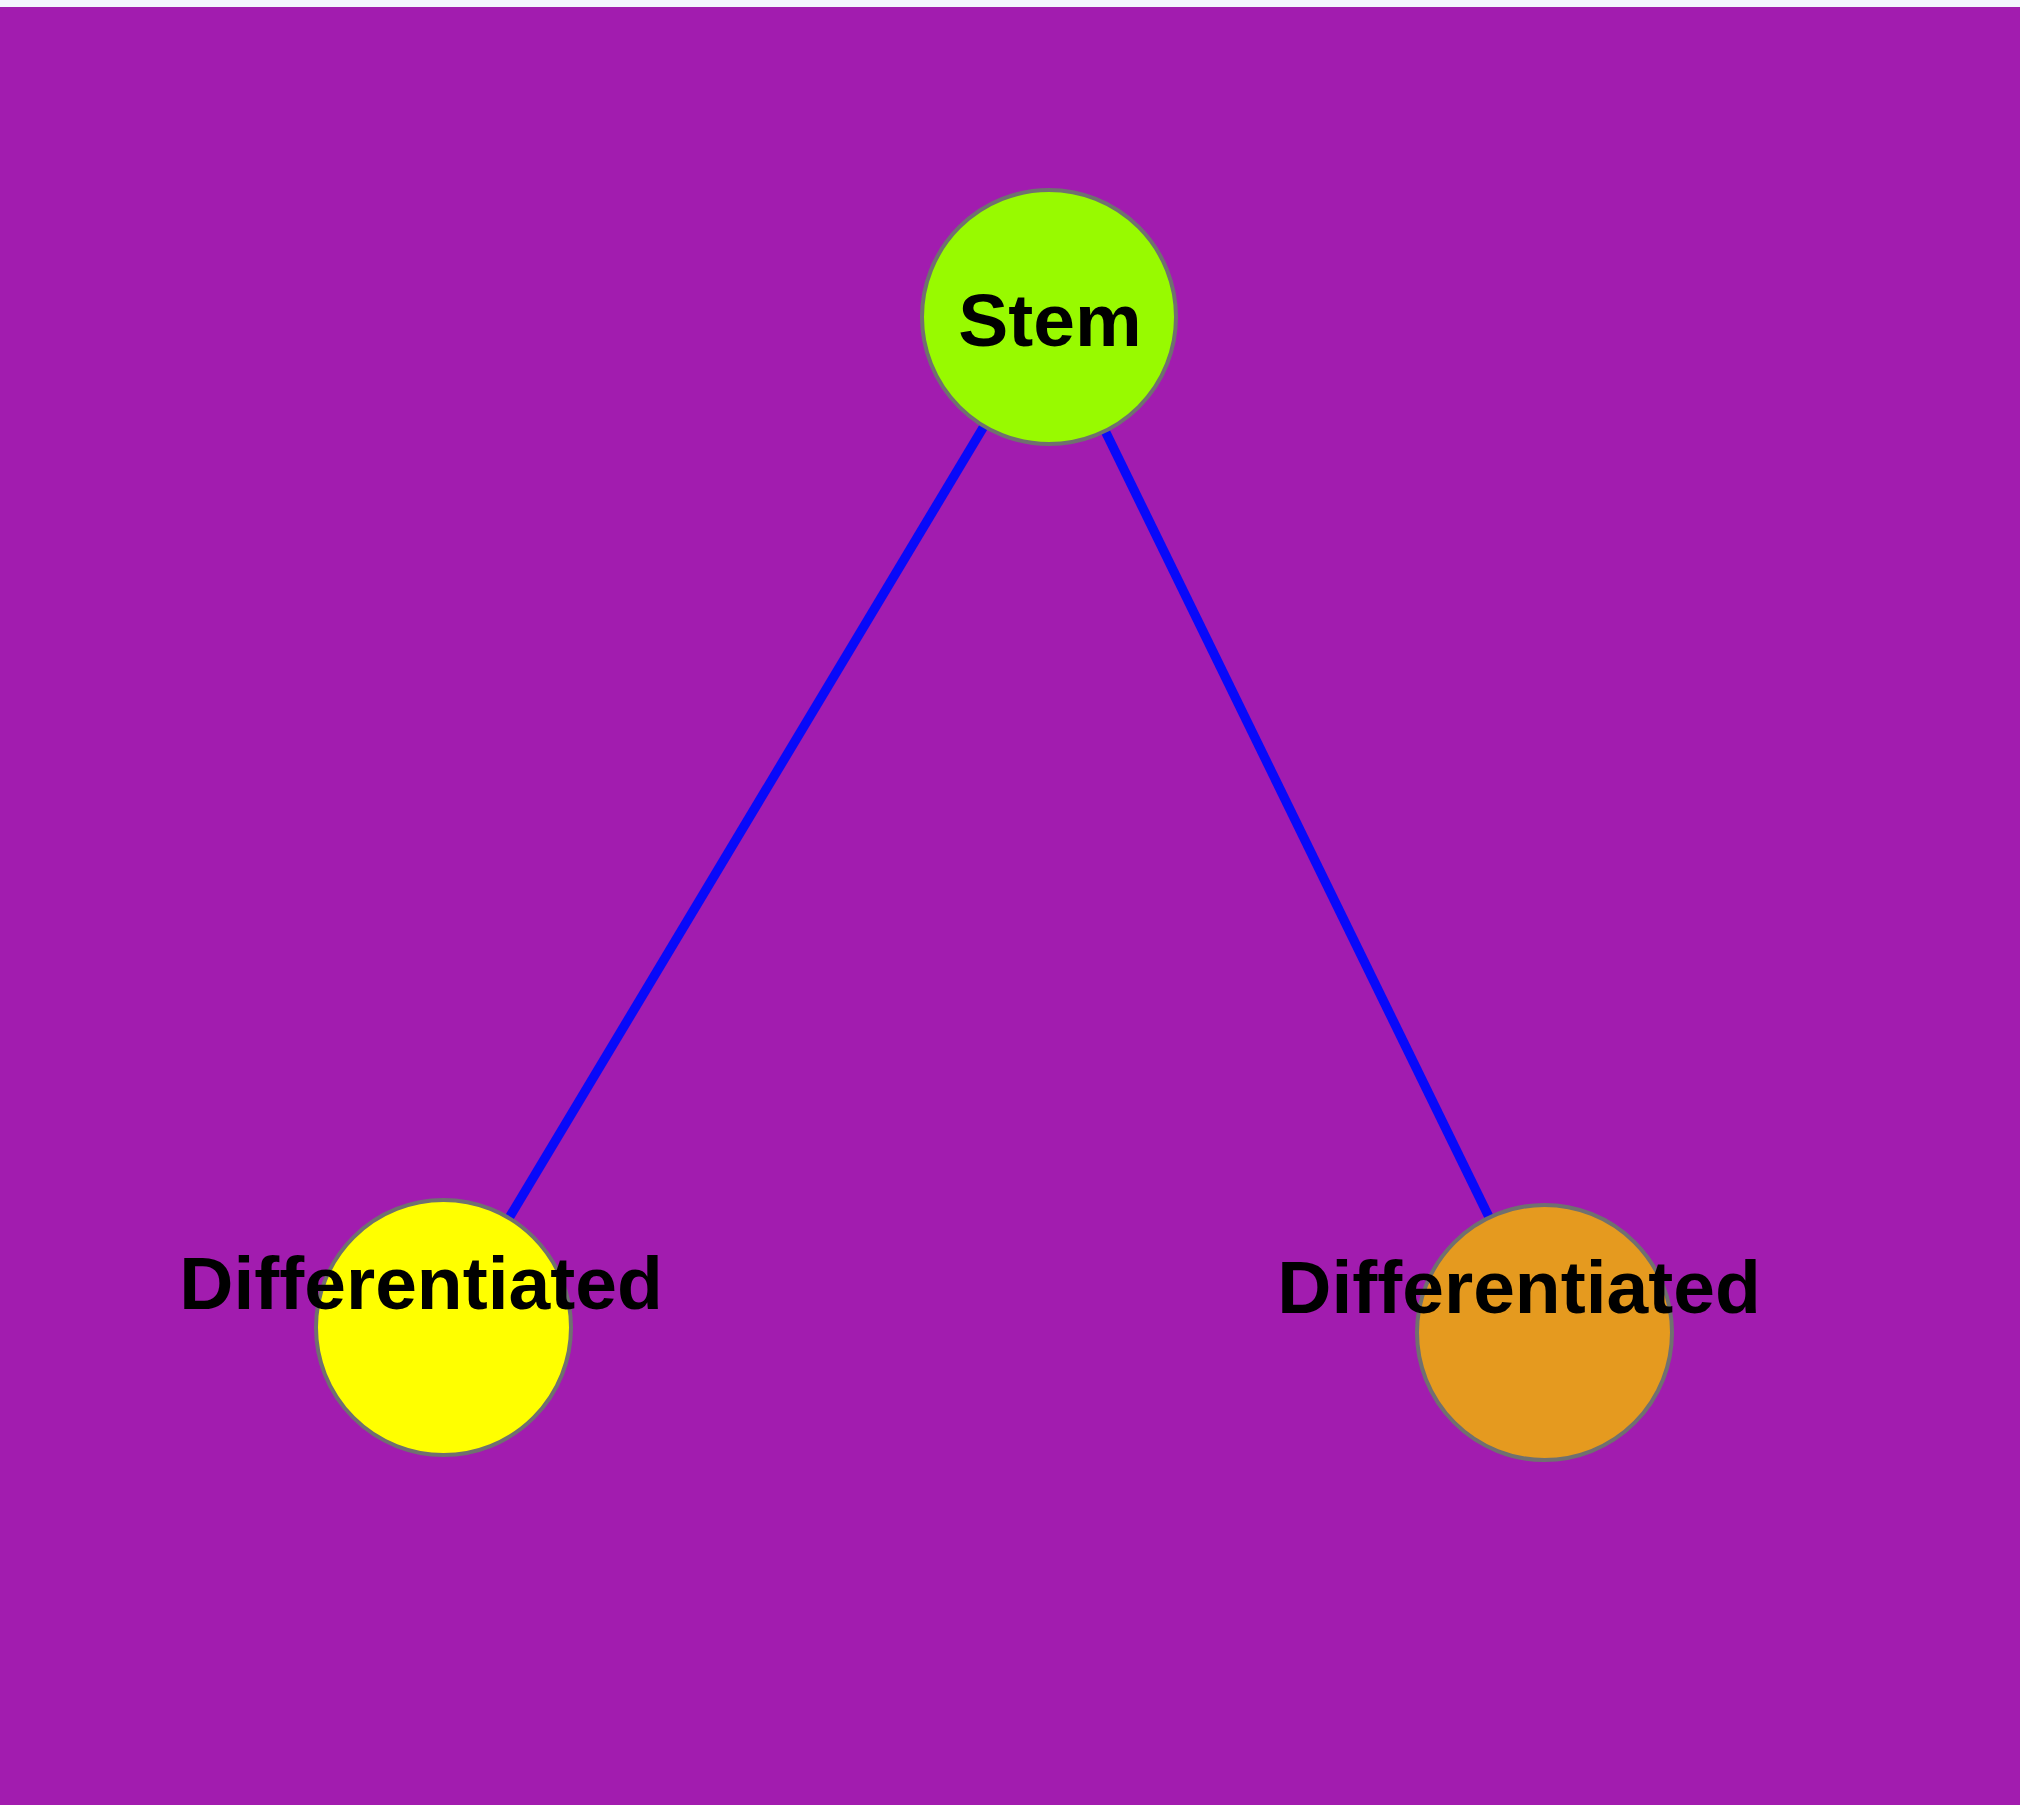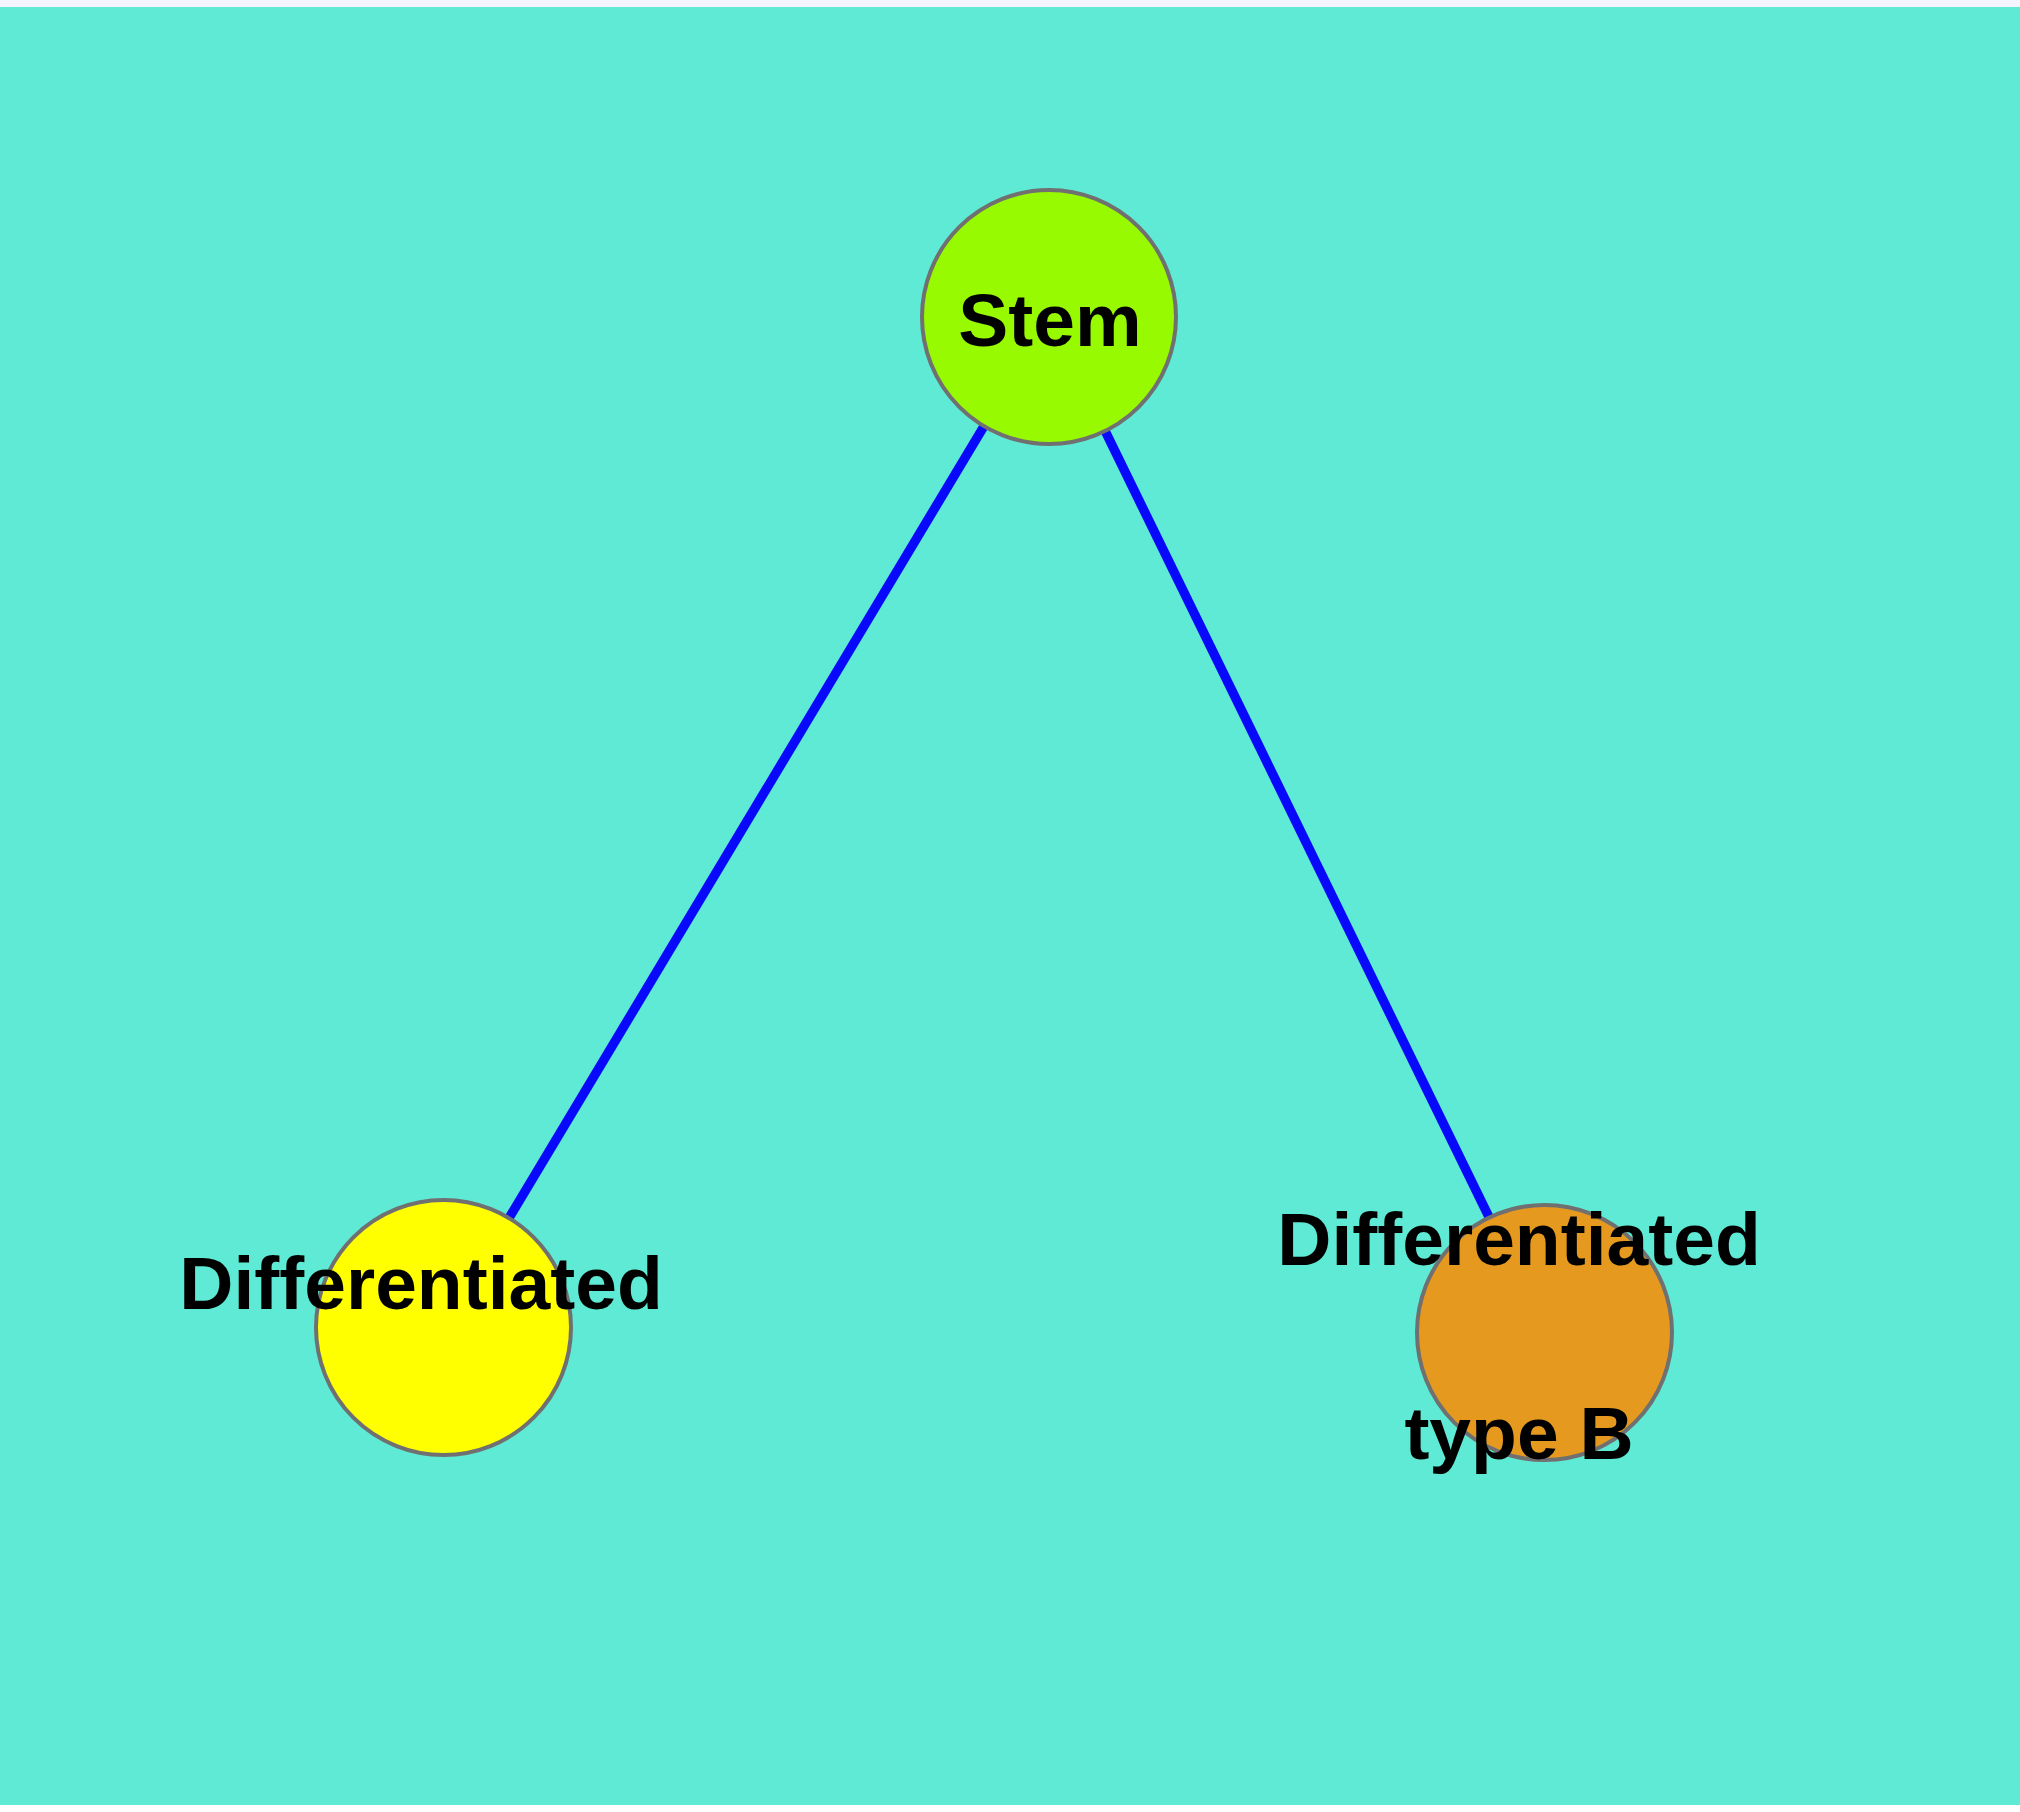--- a/index.html
+++ b/index.html
@@ -53,21 +53,21 @@
     left: 0;
     width: 100%;
     z-index: 4;
   }
   .page-strip.top    { top: 0; height: 6.8px; background: #F4F4FE; }
   .page-strip.bottom { bottom: 0; height: 6.8px; background: #FFFFFF; }
 </style>
 </head>
 <body>
 
-<div id="canvas" style="background-color: #5eead4;">
+<div id="canvas" style="background-color: #a21caf;">
 
   <div class="page-strip top"></div>
   <div class="page-strip bottom"></div>
 
   <svg class="edge-layer" width="2021" height="1812" viewBox="0 0 2384 2138">
     <line class="edge" x1="1238" y1="374" x2="523" y2="1566" style="stroke: rgb(8, 8, 250);"></line>
     <line class="edge" x1="1238" y1="374" x2="1823" y2="1572" style="stroke: rgb(8, 8, 250);"></line>
   </svg>
 
   <div class="node-circle stem" style="background-color: rgb(152, 250, 0); border-color: rgb(112, 112, 112);"></div>
@@ -75,16 +75,16 @@
   <div class="node-circle type-a" style="background-color: rgb(255, 255, 0); border-color: rgb(112, 112, 112);"></div>
 
   <div class="node-circle type-b" style="background-color: rgb(229, 154, 31); border-color: rgb(112, 112, 112);"></div>
 
   <div class="node-label stem" style="color: rgb(0, 0, 0);">Stem</div>
 
   <div class="node-label type-a" style="color: rgb(0, 0, 0);"><span>Differentiated</span><br>
     </div>
 
   <div class="node-label type-b" style="color: rgb(0, 0, 0);"><span>Differentiated</span><br>
-    <span>type B</span></div>
+    </div>
 
 </div>
 
 
 </body></html>

